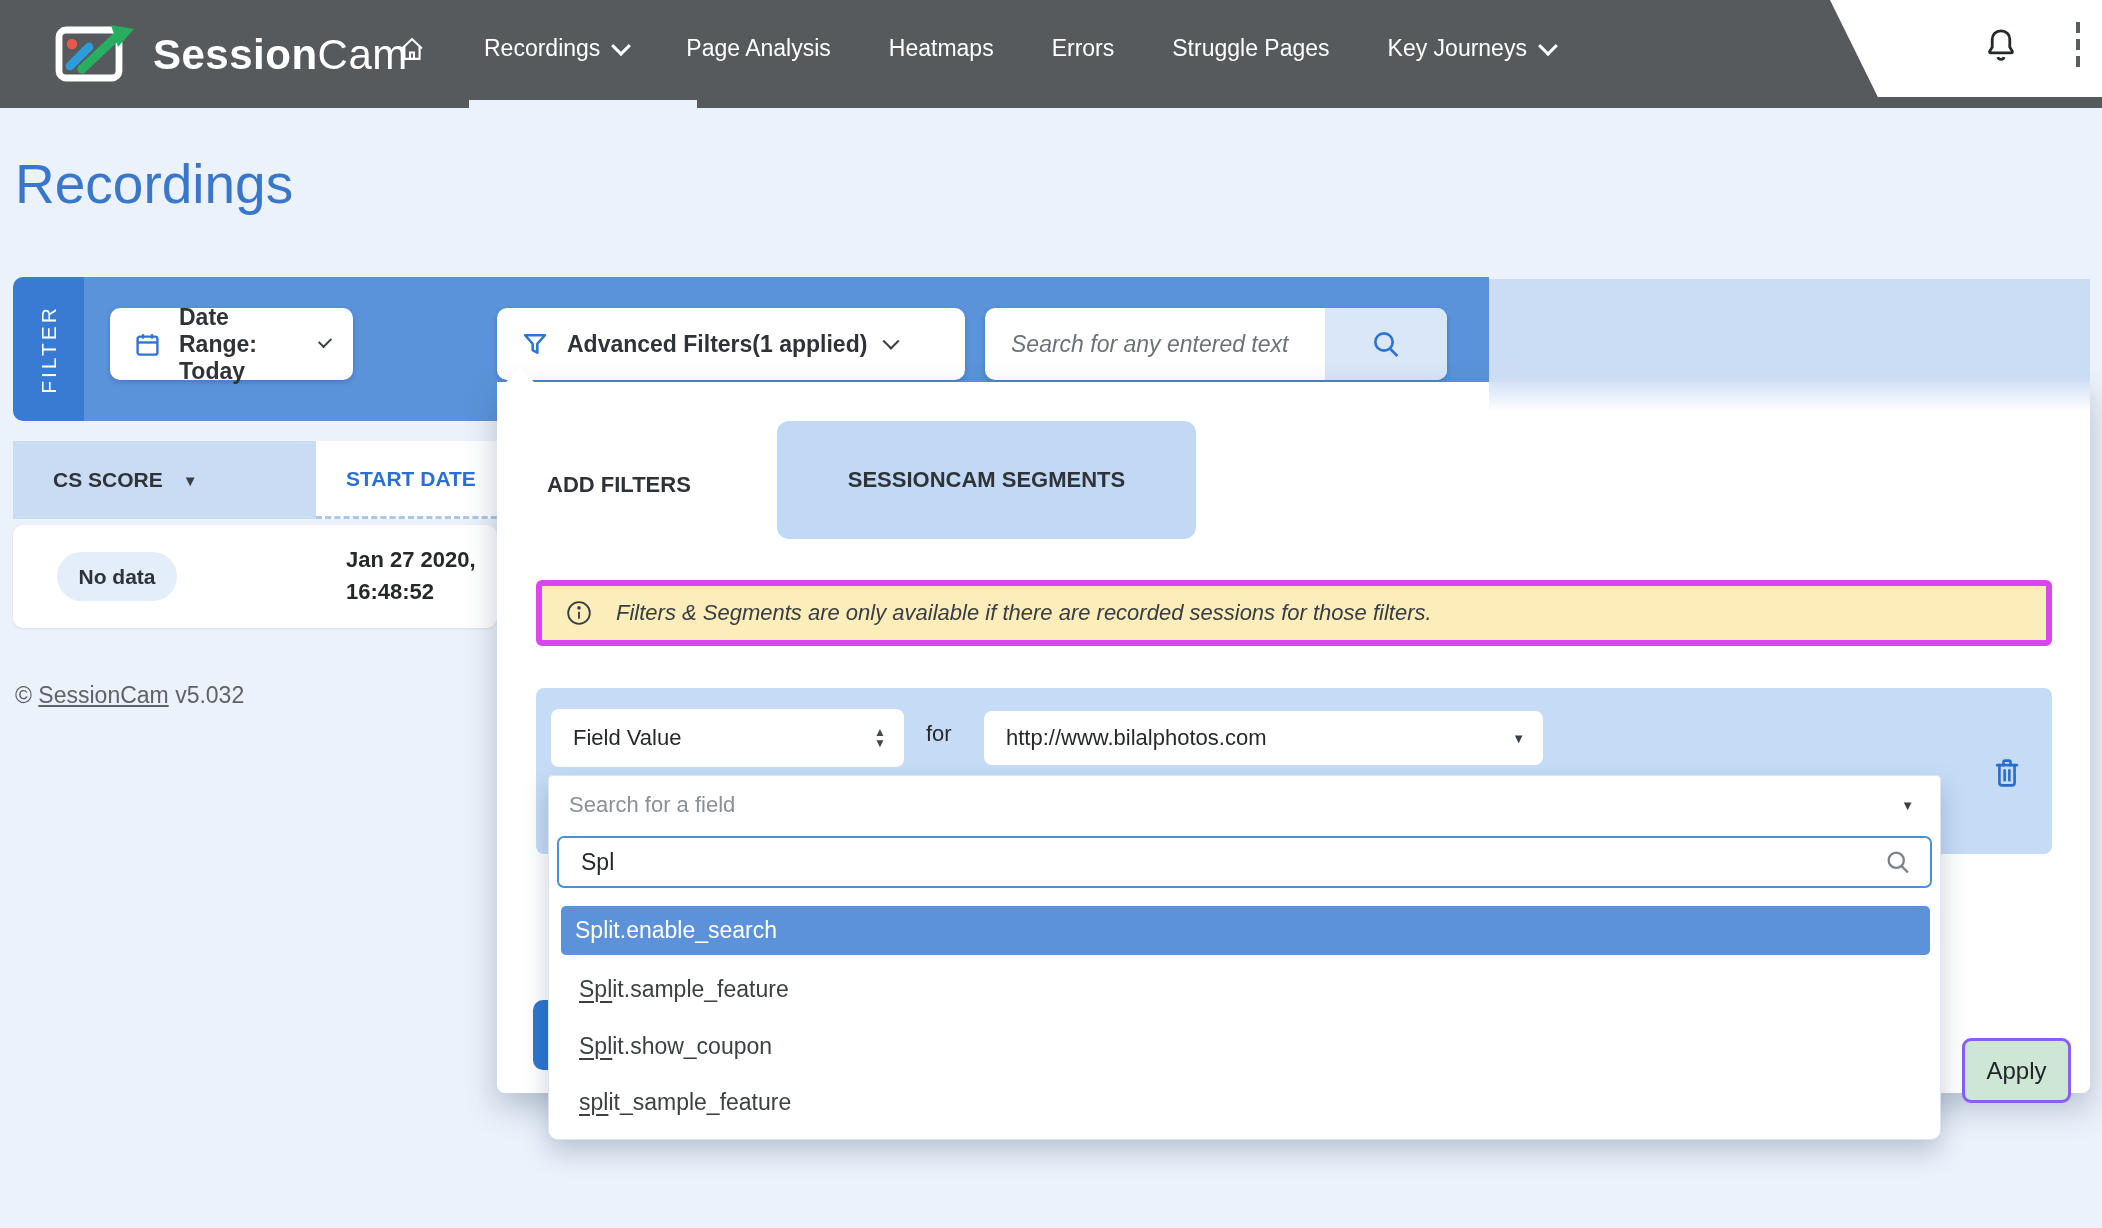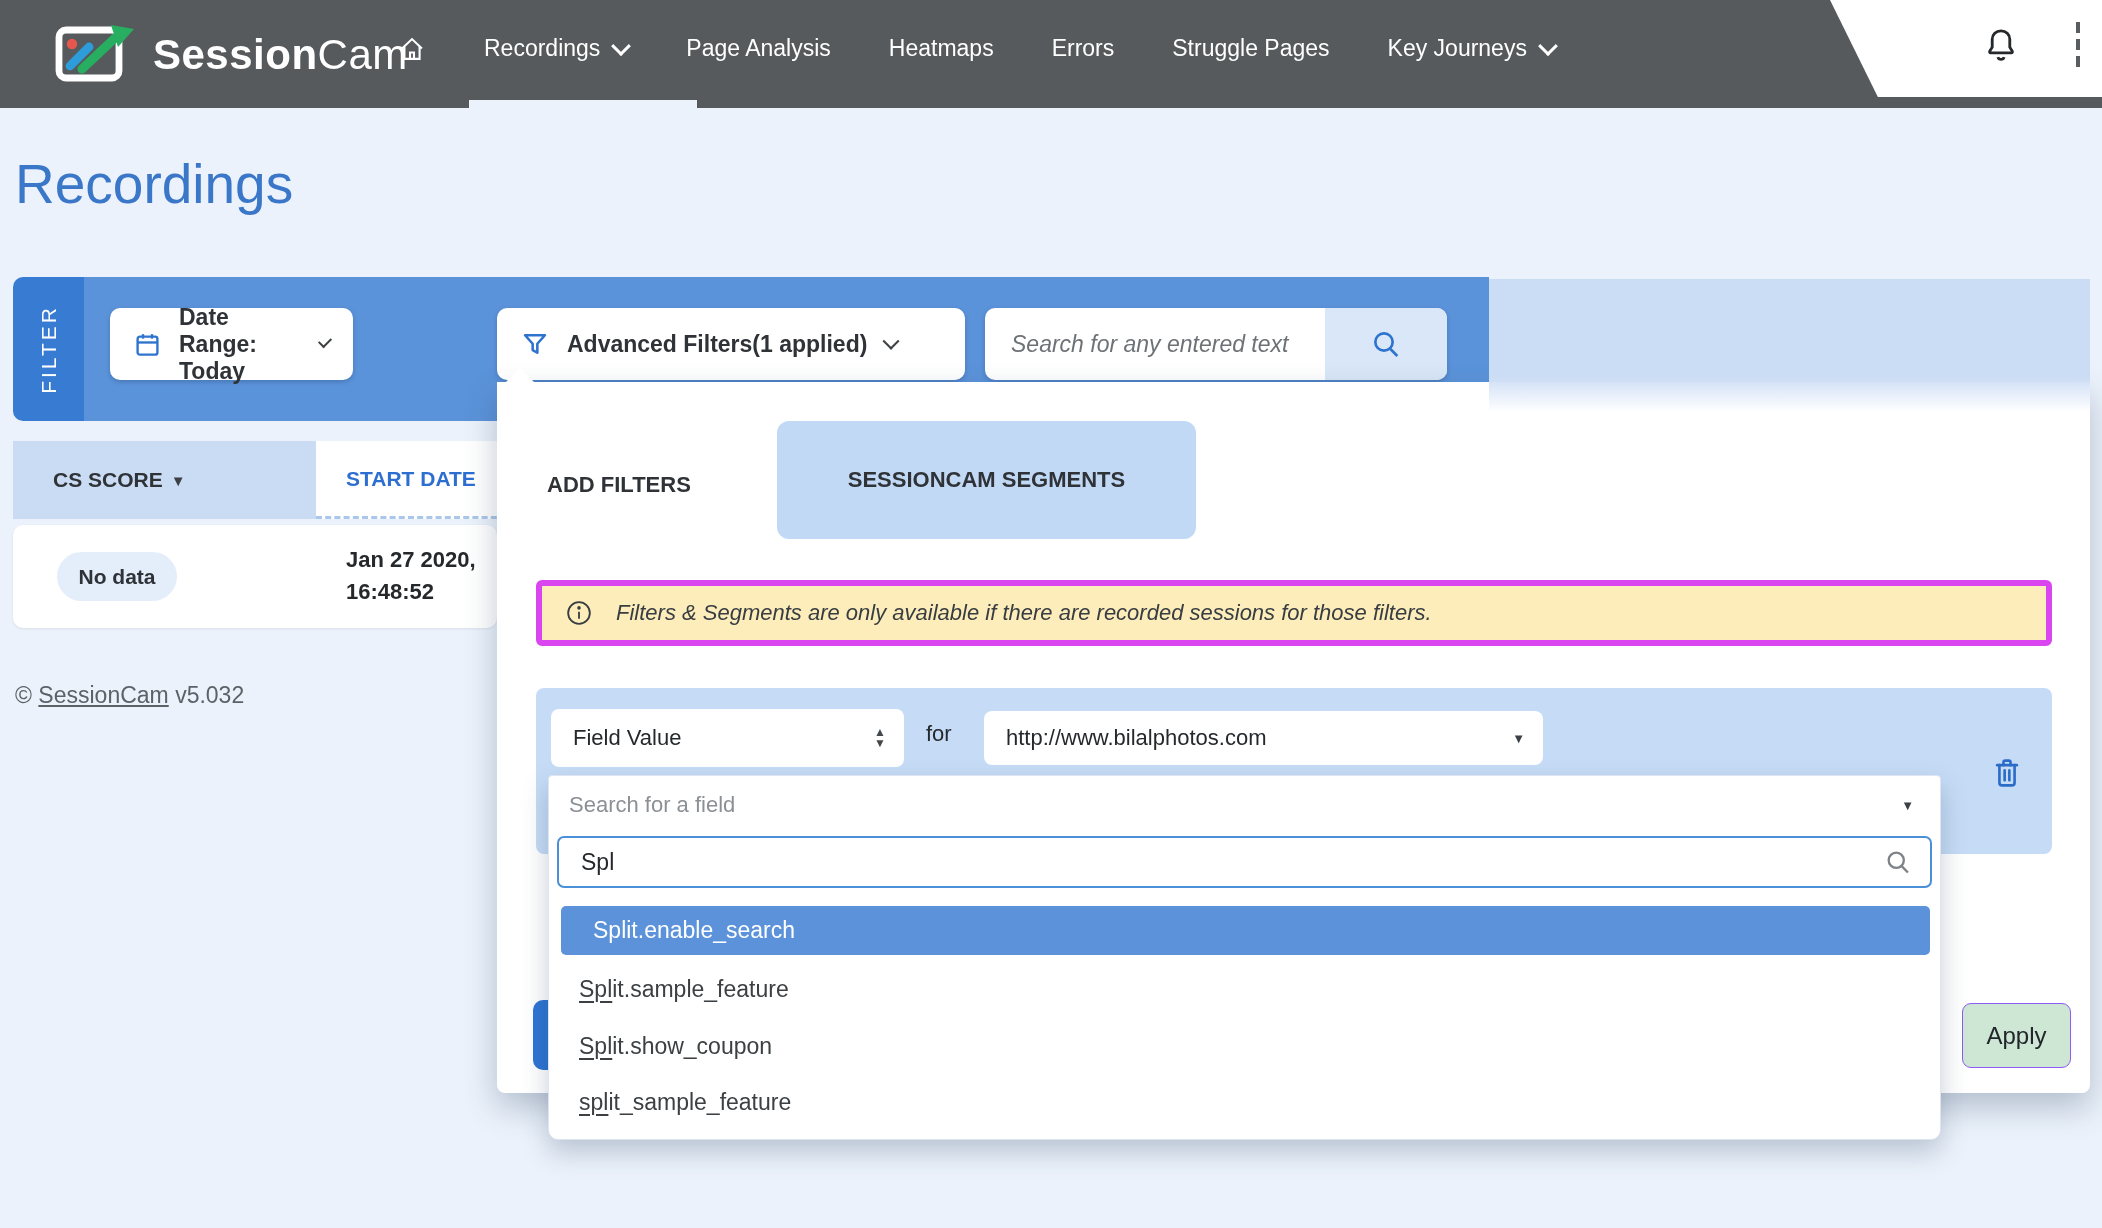--- a/index.html
+++ b/index.html
@@ -43,21 +43,21 @@
   .bar-btn .chev{border-color:#3c4043;border-width:2.5px;width:10px;height:10px;}
   .searchbox{position:absolute;left:985px;top:308px;width:462px;height:72px;background:#fff;border-radius:10px;
              box-shadow:0 2px 5px rgba(20,40,80,.25);display:flex;align-items:stretch;overflow:hidden;}
   .searchbox input{flex:1;border:none;outline:none;background:transparent;padding:0 10px 0 26px;
                    font-family:"Liberation Sans",sans-serif;font-size:23px;font-style:italic;color:#3c4043;}
   .searchbox input::placeholder{color:#6d7277;font-style:italic;}
   .search-seg{width:122px;background:#d9e7f8;display:flex;align-items:center;justify-content:center;cursor:pointer;}
 
   
   .th-cs{position:absolute;left:13px;top:441px;width:303px;height:78px;background:#c9dcf4;
-         display:flex;align-items:center;gap:8px;padding-left:40px;box-sizing:border-box;
+         display:flex;align-items:center;gap:20px;padding-left:40px;box-sizing:border-box;
          font-size:21px;font-weight:700;color:#2f3337;cursor:pointer;}
   .th-cs .tri{font-size:15px;color:#3c4043;}
   .th-start{position:absolute;left:316px;top:441px;width:190px;height:78px;background:#fff;
             border-bottom:3px dashed #a9c7ea;display:flex;align-items:center;padding-left:30px;
             box-sizing:border-box;font-size:21px;font-weight:700;color:#2d6fd1;cursor:pointer;}
   .row-card{position:absolute;left:13px;top:525px;width:484px;height:103px;background:#fff;border-radius:10px;
             box-shadow:0 1px 3px rgba(0,0,0,.08);}
   .pill{position:absolute;left:44px;top:27px;width:120px;height:49px;background:#e4eefb;border-radius:26px;
         display:flex;align-items:center;justify-content:center;font-size:21px;font-weight:700;color:#2f3337;}
   .date-cell{position:absolute;left:333px;top:19px;font-size:22px;font-weight:700;line-height:32px;color:#26292c;}
@@ -77,42 +77,42 @@
   .banner .msg{font-size:22px;font-style:italic;color:#383d42;}
   .frow{position:absolute;left:39px;top:306px;width:1516px;height:166px;background:#c6dcf6;border-radius:8px;}
   .sel{position:absolute;background:#fff;border-radius:8px;display:flex;align-items:center;
        justify-content:space-between;padding:0 18px 0 22px;box-sizing:border-box;font-size:22px;color:#26292c;cursor:pointer;}
   .sel-field{left:15px;top:21px;width:353px;height:58px;}
   .sel-site{left:448px;top:23px;width:559px;height:54px;}
   .spin{display:flex;flex-direction:column;line-height:11px;font-size:12px;color:#43484d;}
   .caret{font-size:13px;color:#3b4046;}
   .for-label{position:absolute;left:390px;top:33px;font-size:22px;font-weight:400;color:#26292c;}
   .trash-btn{position:absolute;left:1455px;top:68px;cursor:pointer;}
-  .apply-btn{position:absolute;left:1465px;top:621px;width:109px;height:65px;background:#cde7d4;
-             border:1px solid #8b5cf6;border-radius:9px;box-sizing:border-box;display:flex;align-items:center;
+  .apply-btn{position:absolute;left:1465px;top:656px;width:109px;height:65px;background:#cde7d4;
+             border:3px solid #8b5cf6;border-radius:9px;box-sizing:border-box;display:flex;align-items:center;
              justify-content:center;font-size:24px;color:#22262b;cursor:pointer;}
 
   
   .blue-sliver{position:absolute;left:533px;top:1000px;width:15px;height:70px;background:#2e75d3;
                border-radius:10px 0 0 10px;z-index:24;}
   .dropdown{position:absolute;left:548px;top:775px;width:1393px;height:365px;background:#fff;z-index:30;
             border:1px solid #dce5f1;border-radius:4px 4px 10px 10px;box-sizing:border-box;
             box-shadow:0 12px 26px rgba(40,60,90,.25);}
   .dd-head{position:absolute;left:0;top:0;width:100%;height:58px;display:flex;align-items:center;
            justify-content:space-between;padding:0 26px 0 20px;box-sizing:border-box;cursor:pointer;}
   .dd-head .ph{font-size:22px;color:#8a9096;}
   .dd-input{position:absolute;left:8px;top:60px;width:1375px;height:52px;border:2px solid #4a90d9;border-radius:7px;
             box-sizing:border-box;display:flex;align-items:center;background:#fff;}
   .dd-input input{flex:1;border:none;outline:none;background:transparent;padding:0 10px 0 22px;
                   font-family:"Liberation Sans",sans-serif;font-size:23px;color:#26292c;}
   .dd-input svg{margin-right:18px;}
   .result-item{position:absolute;left:30px;font-size:23px;color:#3c4043;cursor:pointer;white-space:nowrap;}
   .result-item .match{text-decoration:underline;text-underline-offset:4px;}
   .result-hl{position:absolute;left:12px;top:130px;width:1369px;height:49px;background:#5b92da;border-radius:5px;
-             display:flex;align-items:center;padding-left:32px;box-sizing:border-box;color:#fff;
+             display:flex;align-items:center;padding-left:14px;box-sizing:border-box;color:#fff;
              font-size:23px;cursor:pointer;white-space:nowrap;}
   .r2{top:200px;} .r3{top:257px;} .r4{top:313px;}
 </style>
 </head>
 <body>
 
 <div class="screen">
 
   <div class="nav">
     <div class="nav-notch"></div>

